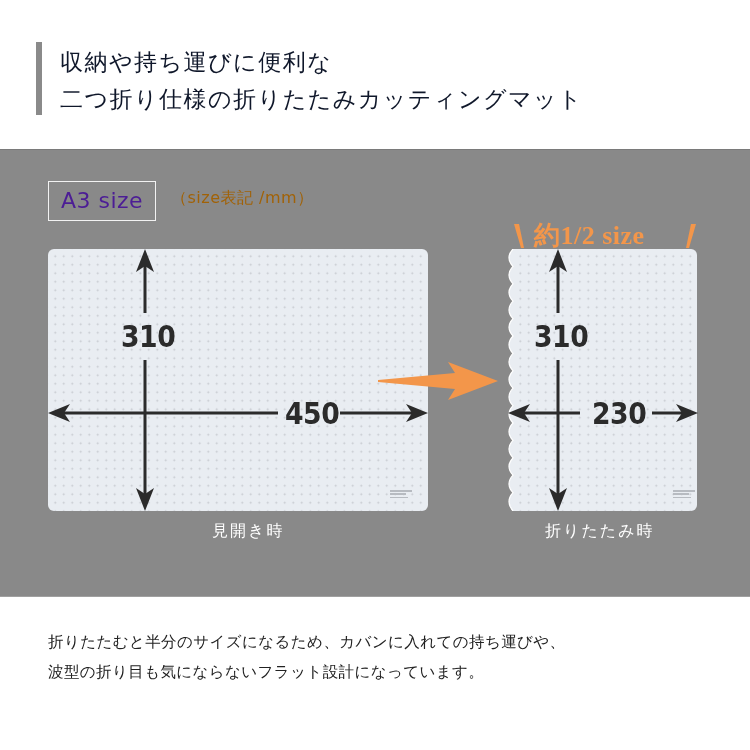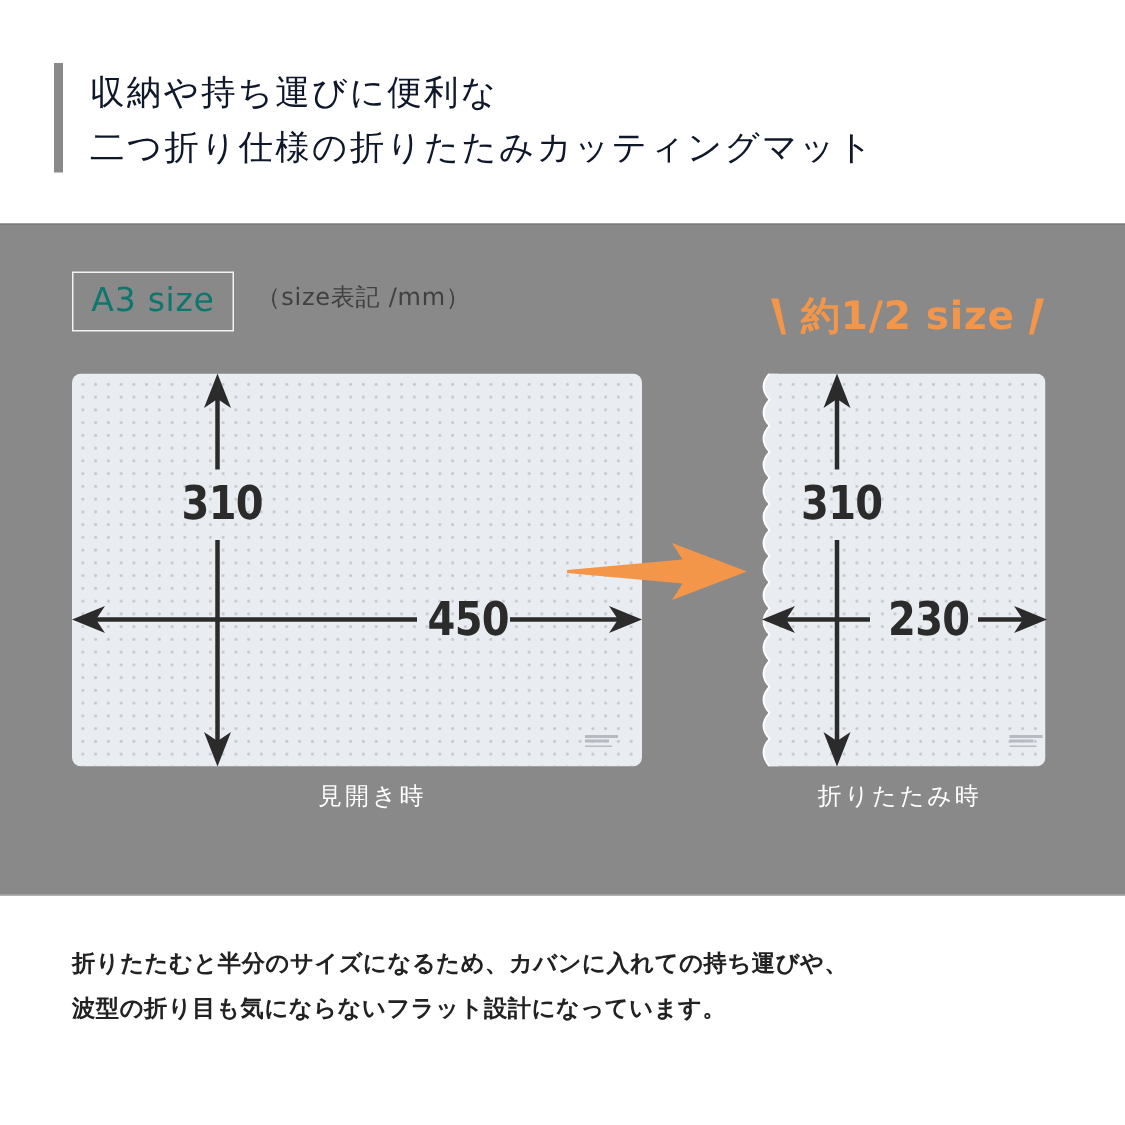--- a/index.html
+++ b/index.html
@@ -1,36 +1,36 @@
 <!DOCTYPE html>
 <html><head>
 <meta charset="utf-8">
 <style>
   html,body{margin:0;padding:0;background:#ffffff;}
   body{width:750px;height:750px;position:relative;overflow:hidden;font-family:"DejaVu Sans","Liberation Sans",sans-serif;}
   .title-bar{position:absolute;left:36px;top:42px;width:6px;height:73px;background:#8a8a8a;}
   .title{position:absolute;left:60px;top:44px;color:#0f172a;font-size:23px;line-height:37px;letter-spacing:1.5px;font-weight:500;}
   .title div{white-space:nowrap;}
   .band{position:absolute;left:0;top:149px;width:750px;height:446px;background:#898989;border-top:1px solid #7a7a7a;border-bottom:1px solid #a0a0a0;}
-  .size-box{position:absolute;left:48px;top:181px;width:108px;height:40px;border:1.5px solid #f2f2f2;box-sizing:border-box;color:#0f766e;font-size:22px;text-align:center;line-height:37px;letter-spacing:0.5px;}
-  .size-note{position:absolute;left:171px;top:188px;color:#404040;font-size:16px;letter-spacing:0.5px;white-space:nowrap;}
-  .half{position:absolute;left:512px;top:195px;width:190px;height:30px;}
+  .size-box{position:absolute;left:48px;top:181px;width:108px;height:40px;border:1.5px solid #f2f2f2;box-sizing:border-box;color:#4c1d95;font-size:22px;text-align:center;line-height:37px;letter-spacing:0.5px;}
+  .size-note{position:absolute;left:171px;top:188px;color:#a16207;font-size:16px;letter-spacing:0.5px;white-space:nowrap;}
+  .half{position:absolute;left:512px;top:220px;width:190px;height:30px;font-family:Liberation Serif, serif;}
   .half-text{position:absolute;left:22px;top:-2px;color:#f3964a;font-size:26px;font-weight:bold;white-space:nowrap;letter-spacing:0.5px;}
   .mat{position:absolute;background:#e9edf2;
     background-image:radial-gradient(circle,#c4c8ce 0.8px,transparent 1.1px);
     background-size:8.5px 8.5px;background-position:3px 3px;}
   .mat-left{left:48px;top:249px;width:380px;height:262px;border-radius:6px;}
   .mat-right{left:513px;top:249px;width:184px;height:262px;border-radius:0 6px 6px 0;}
   .scallop{position:absolute;left:-6px;top:0;width:12px;height:262px;}
   .brand-mark{position:absolute;width:22px;height:10px;}
   .brand-mark i{display:block;height:1.5px;background:#b7bbc1;margin-bottom:1.8px;}
   .dim{position:absolute;color:#2b2b2b;font-size:31px;font-weight:bold;letter-spacing:-0.5px;white-space:nowrap;transform:scaleX(0.86);transform-origin:left top;}
   .overlay{position:absolute;left:0;top:0;width:750px;height:750px;pointer-events:none;}
   .caption{position:absolute;color:#fff;font-size:16px;letter-spacing:2px;white-space:nowrap;}
-  .body-text{position:absolute;left:48px;top:627px;color:#222;font-size:15.5px;font-weight:bold;line-height:30px;letter-spacing:0.4px;}
+  .body-text{position:absolute;left:48px;top:627px;color:#222;font-size:15.5px;font-weight:normal;line-height:30px;letter-spacing:0.4px;}
   .body-text div{white-space:nowrap;}
 </style>
 </head>
 <body>
 
 <div class="title-bar"></div>
 <div class="title">
   <div>収納や持ち運びに便利な</div>
   <div>二つ折り仕様の折りたたみカッティングマット</div>
 </div>

